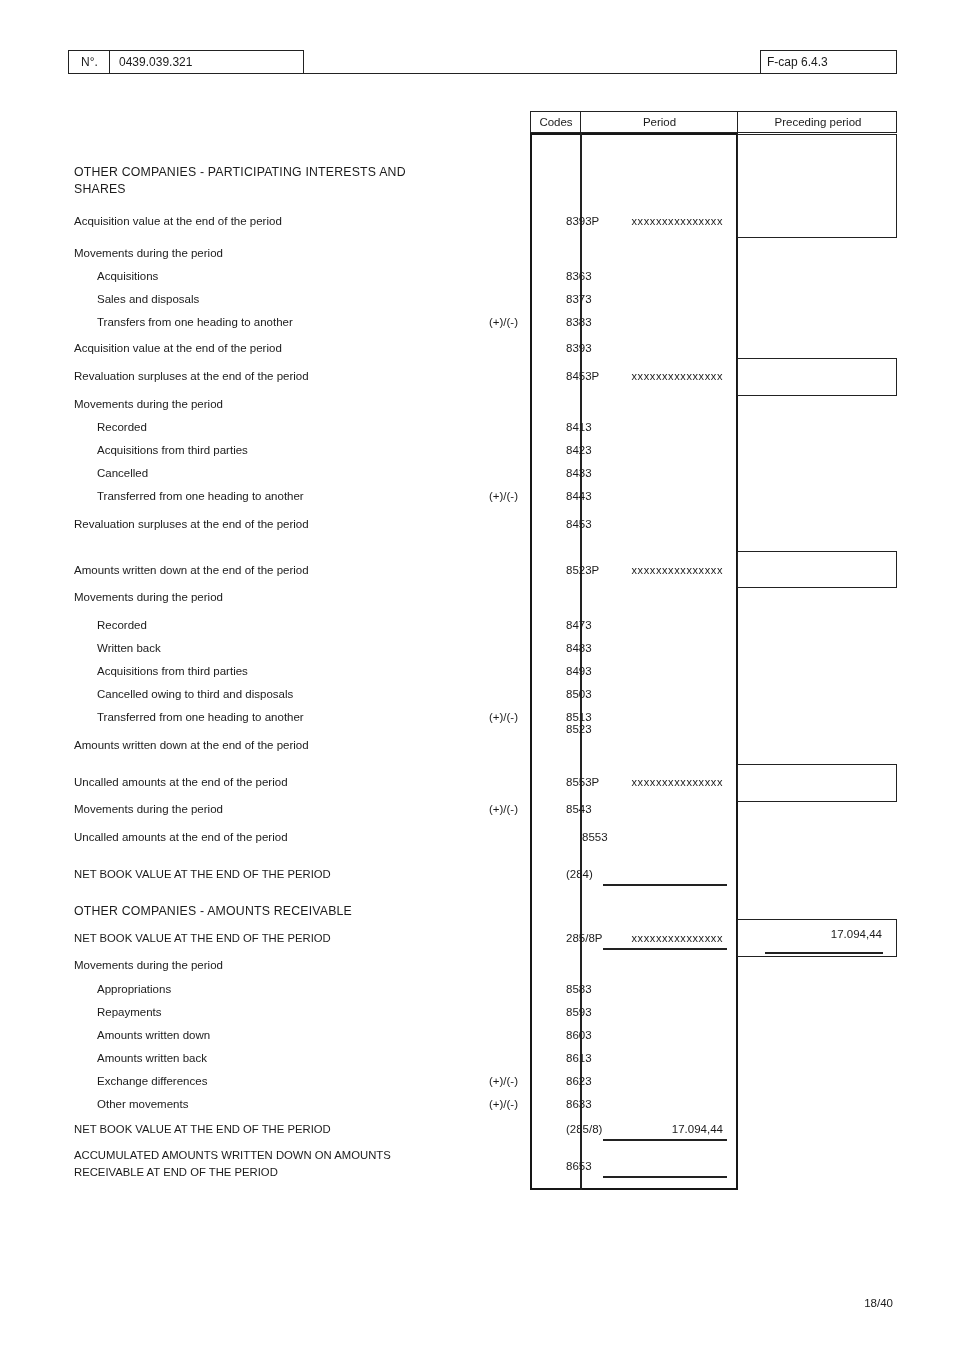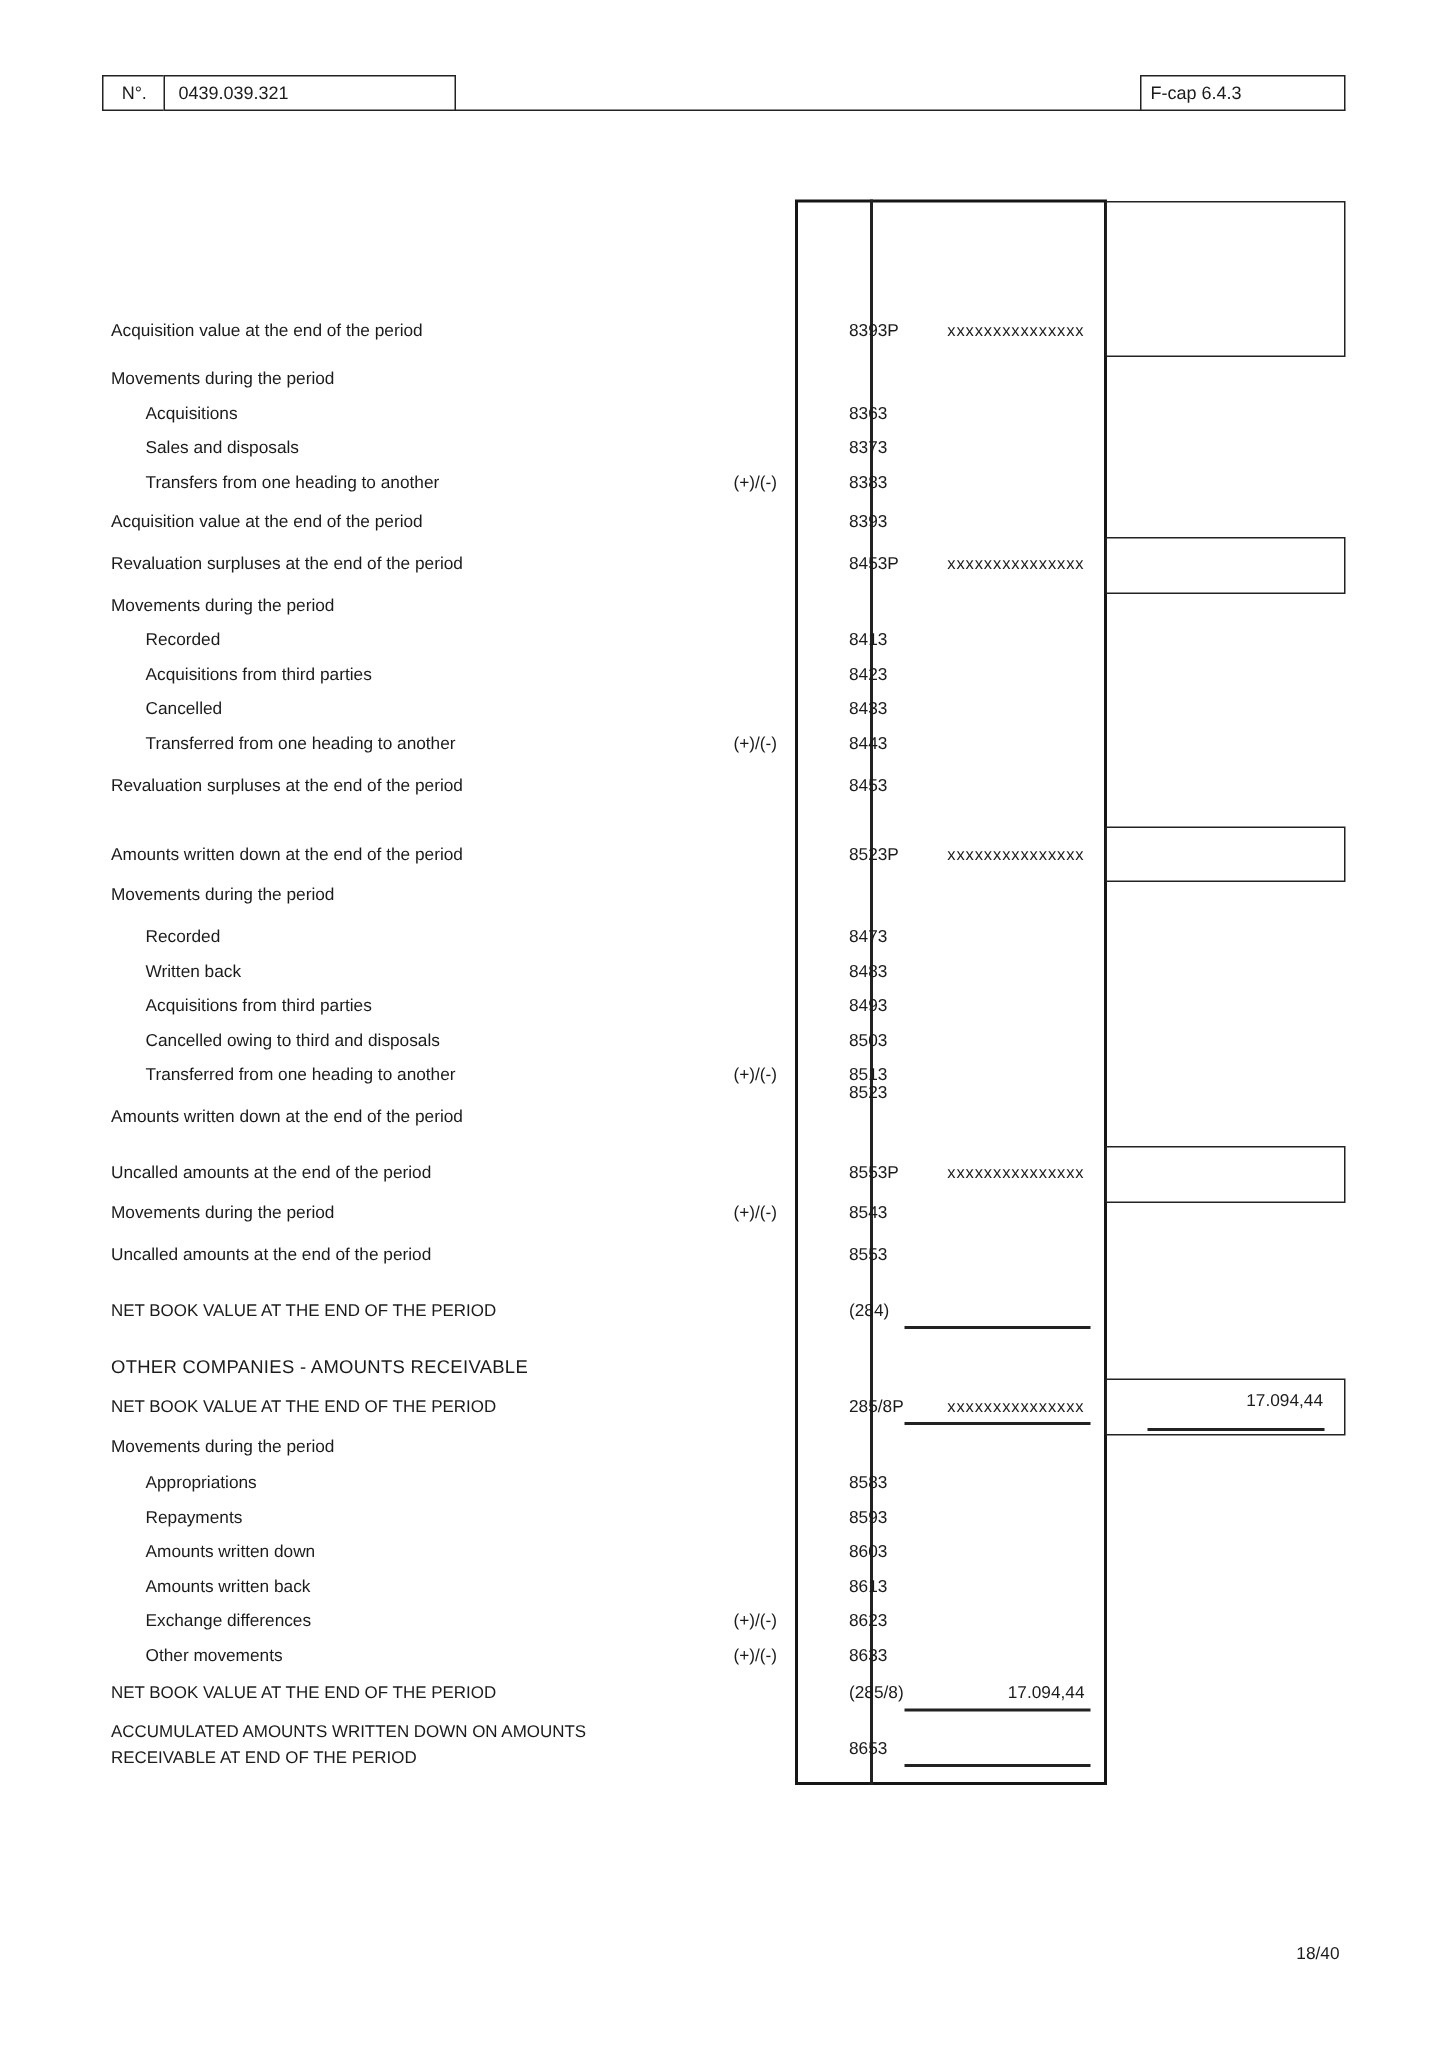--- a/index.html
+++ b/index.html
@@ -61,30 +61,39 @@
   <div id="no-box" class="box">
     <span class="boxtxt" style="justify-content:center;">N°.</span>
   </div>
   <div id="num-box" class="box">
     <span class="boxtxt" style="padding-left:9px;">0439.039.321</span>
   </div>
   <div id="fcap-box" class="box">
     <span class="boxtxt" style="padding-left:6px;">F-cap 6.4.3</span>
   </div>
 
+  <div id="col-header" class="box" style="border-width:1.5px;">
+    <div id="ch-codes" class="cell">Codes</div>
+    <div id="ch-period" class="cell">Period</div>
+    <div id="ch-preceding" class="cell">Preceding period</div>
+    <div id="ch-div1" class="vline"></div>
+    <div id="ch-div2" class="vline"></div>
+  </div>
 
   <div id="body-box" class="box"></div>
   <div id="body-div" class="vline"></div>
 
   <div id="page-num">18/40</div>
 <div class="prebox" style="top: 134px; height: 104px;"></div>
     <div class="prebox" style="top: 358px; height: 38px;"></div>
     <div class="prebox" style="top: 551px; height: 37px;"></div>
     <div class="prebox" style="top: 764px; height: 38px;"></div>
     <div class="prebox" style="top: 919px; height: 38px;"></div>
+    <div class="lbl title" style="top: 164px;">OTHER COMPANIES - PARTICIPATING INTERESTS AND
+SHARES</div>
     <div class="lbl" style="top: 213px;">Acquisition value at the end of the period</div>
     <div class="code" style="top: 213px;">8393P</div>
     <div class="pval xmark" style="top: 213px;">xxxxxxxxxxxxxxx</div>
     <div class="lbl" style="top: 245px;">Movements during the period</div>
     <div class="lbl indent" style="top: 268px;">Acquisitions</div>
     <div class="code" style="top: 268px;">8363</div>
     <div class="lbl indent" style="top: 291px;">Sales and disposals</div>
     <div class="code" style="top: 291px;">8373</div>
     <div class="lbl indent" style="top: 314px;">Transfers from one heading to another</div>
     <div class="sign" style="top: 314px;">(+)/(-)</div>
@@ -123,21 +132,21 @@
     <div class="code" style="top: 709px;">8513</div>
     <div class="lbl" style="top: 737px;">Amounts written down at the end of the period</div>
     <div class="code" style="top: 721px;">8523</div>
     <div class="lbl" style="top: 774px;">Uncalled amounts at the end of the period</div>
     <div class="code" style="top: 774px;">8553P</div>
     <div class="pval xmark" style="top: 774px;">xxxxxxxxxxxxxxx</div>
     <div class="lbl" style="top: 801px;">Movements during the period</div>
     <div class="sign" style="top: 801px;">(+)/(-)</div>
     <div class="code" style="top: 801px;">8543</div>
     <div class="lbl" style="top: 829px;">Uncalled amounts at the end of the period</div>
-    <div class="code" style="top: 829px;">8553</div>
+    <div class="code" style="top: 829px; margin-left: 16px;">8553</div>
     <div class="lbl caps" style="top: 866px;">NET BOOK VALUE AT THE END OF THE PERIOD</div>
     <div class="code" style="top: 866px;">(284)</div>
     <div class="uline period" style="top: 884px;"></div>
     <div class="lbl title" style="top: 903px;">OTHER COMPANIES - AMOUNTS RECEIVABLE</div>
     <div class="lbl caps" style="top: 930px;">NET BOOK VALUE AT THE END OF THE PERIOD</div>
     <div class="code" style="top: 930px;">285/8P</div>
     <div class="pval xmark" style="top: 930px;">xxxxxxxxxxxxxxx</div>
     <div class="uline period" style="top: 948px;"></div>
     <div class="preval" style="top: 926px;">17.094,44</div>
     <div class="uline preceding" style="top: 952px;"></div>

